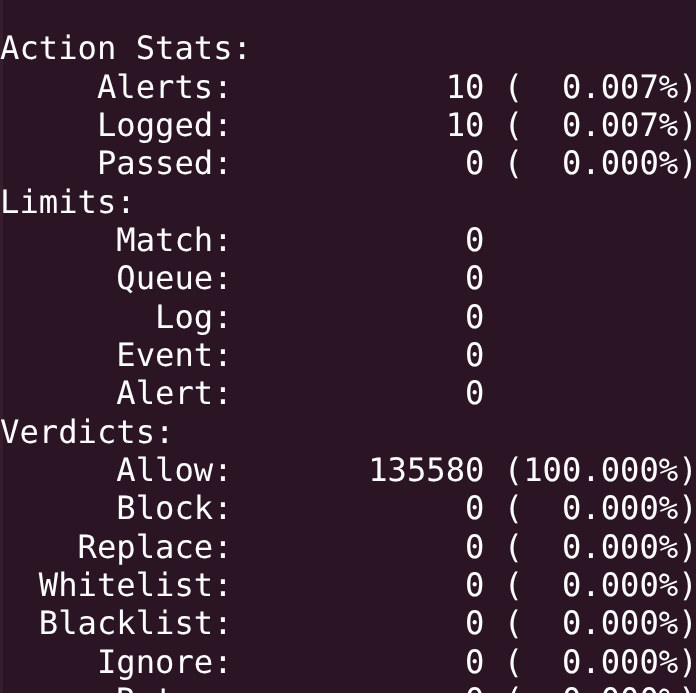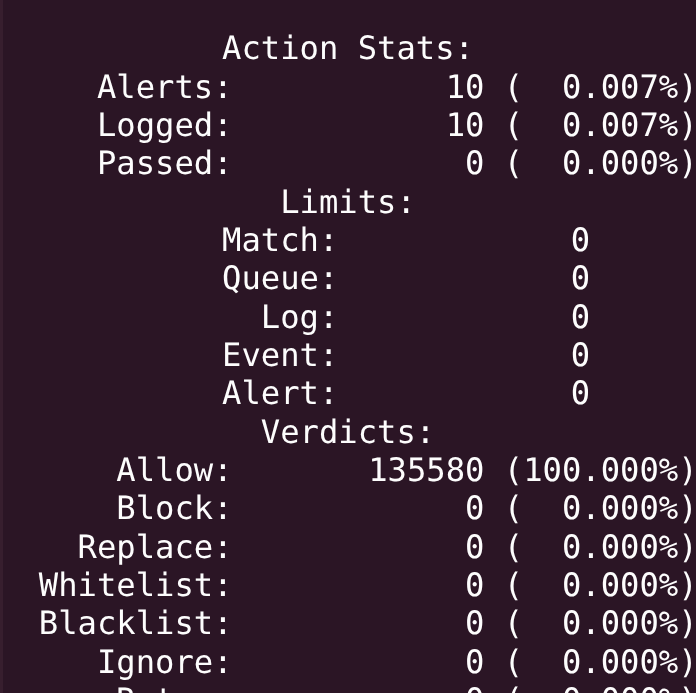--- a/index.html
+++ b/index.html
@@ -17,21 +17,20 @@
 
   #terminal {
     position: absolute;
     left: 0;
     top: 0;
     width: 696px;
     height: 693px;
     background: #2b1525;
     box-sizing: border-box;
     overflow: hidden;
-    text-align: center;
   }
 
   
   #left-edge {
     position: absolute;
     left: 0;
     top: 0;
     width: 3px;
     height: 693px;
     background: #3a2030;

